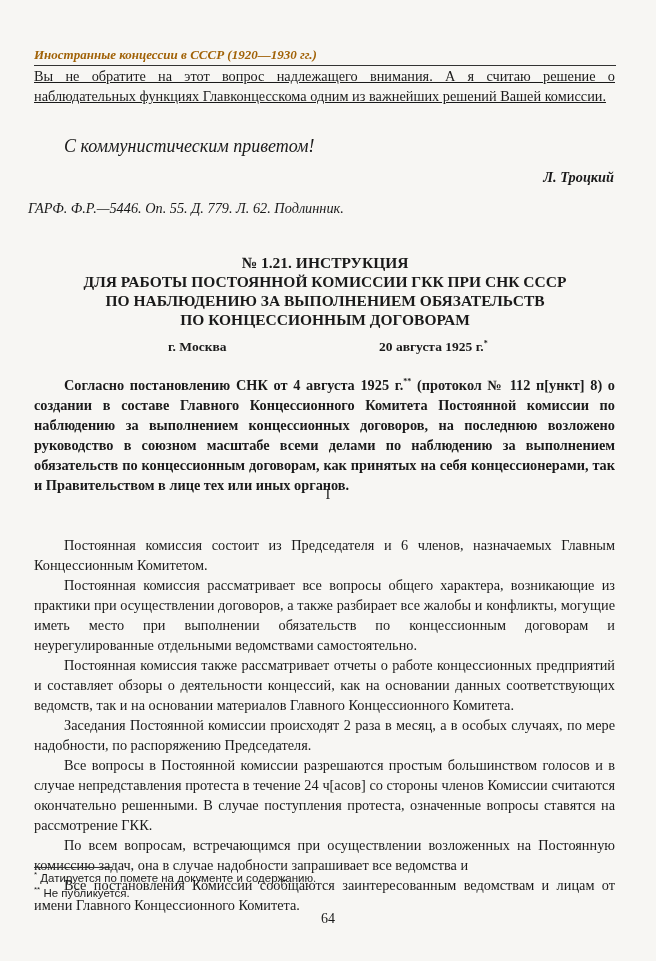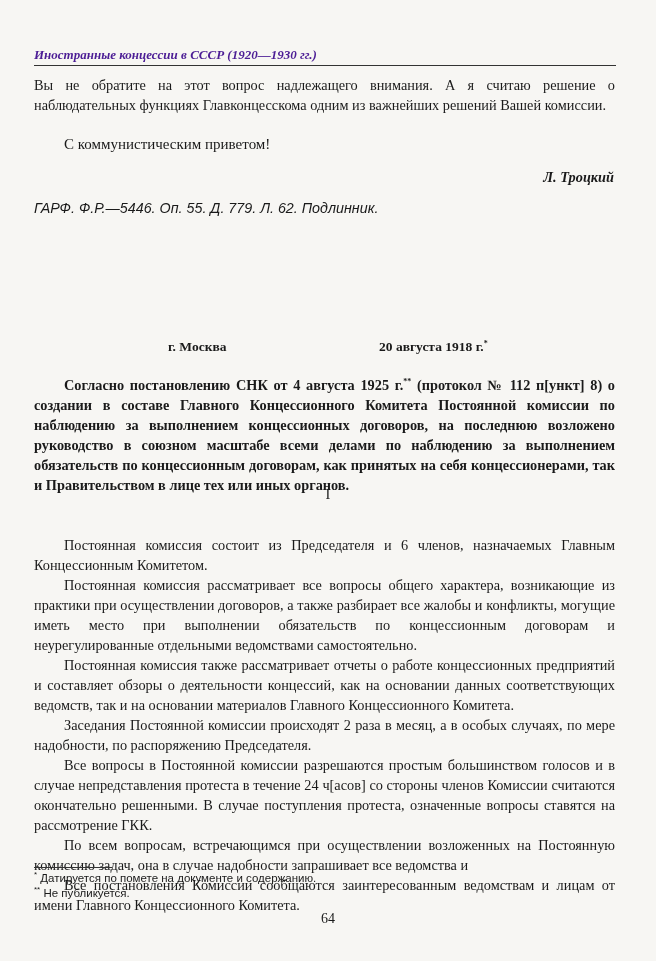--- a/index.html
+++ b/index.html
@@ -8,64 +8,70 @@
     background: #f7f6f3;
     color: #1a1a1a;
     font-family: "DejaVu Serif", "Liberation Serif", serif;
     position: relative;
     overflow: hidden;
   }
   .page { position: absolute; left: 0; top: 0; width: 656px; height: 961px; }
   .running-head {
     position: absolute; left: 34px; top: 47px; width: 582px;
     font-family: "Liberation Serif", serif; font-style: italic; font-weight: bold;
-    font-size: 13px; color: #4c1d95;
+    font-size: 13px; color: #a16207;
     border-bottom: 1.6px solid #333; padding-bottom: 2px;
   }
   .body-text {
     position: absolute; left: 34px; width: 581px;
     font-family: "Liberation Serif", serif;
     font-size: 14.3px; line-height: 20px; text-align: justify;
   }
   .body-text p { margin: 0; text-indent: 30px; }
   .noindent { text-indent: 0 !important; }
-  .closing { position: absolute; left: 64px; top: 136px; font-family: "Liberation Serif", serif; font-size: 15px; }
+  .closing { position: absolute; left: 64px; top: 136px; font-family: "Liberation Serif", serif; font-size: 18px; font-style: italic; }
   .signature { position: absolute; right: 42px; top: 169px; font-family: "Liberation Serif", serif; font-size: 14.3px; font-style: italic; font-weight: bold; }
-  .archive-ref { position: absolute; left: 34px; top: 200px; font-family: Liberation Sans, sans-serif; font-size: 14.3px; font-style: italic; }
+  .archive-ref { position: absolute; left: 28px; top: 200px; font-family: Liberation Serif, serif; font-size: 14.3px; font-style: italic; }
   .doc-title {
     position: absolute; left: 34px; top: 253px; width: 582px; text-align: center;
     font-family: "Liberation Serif", serif; font-weight: bold; font-size: 15.5px; line-height: 19px;
   }
   .doc-title div { margin: 0; }
   .place { position: absolute; left: 168px; top: 339px; font-family: "Liberation Serif", serif; font-weight: bold; font-size: 13.5px; text-align: center; }
   .date { position: absolute; left: 379px; top: 339px; font-family: "Liberation Serif", serif; font-weight: bold; font-size: 13.5px; }
   .section-num { position: absolute; left: 0; width: 656px; text-align: center; top: 486px; font-family: "Liberation Serif", serif; font-size: 14.3px; }
   .fn-rule { position: absolute; left: 34px; top: 867px; width: 78px; border-top: 1px solid #333; }
   .footnotes { position: absolute; left: 34px; top: 871px; font-family: Liberation Sans, sans-serif; font-size: 11.5px; line-height: 15px; }
   .page-number { position: absolute; left: 0; width: 656px; text-align: center; top: 911px; font-family: "Liberation Serif", serif; font-size: 14px; }
   sup { font-size: 8px; vertical-align: super; line-height: 0; }
 </style>
 </head>
 <body>
 
 <div class="page">
 
   <div class="running-head">Иностранные концессии в СССР (1920—1930 гг.)</div>
 
-  <div class="body-text" style="top:75px;">
+  <div class="body-text" style="top:66px;text-decoration:underline;">
     <p class="noindent">Вы не обратите на этот вопрос надлежащего внимания. А я считаю решение о наблюдательных функциях Главконцесскома одним из важнейших решений Вашей комиссии.</p>
   </div>
 
   <div class="closing">С коммунистическим приветом!</div>
   <div class="signature">Л. Троцкий</div>
   <div class="archive-ref">ГАРФ. Ф.Р.—5446. Оп. 55. Д. 779. Л. 62. Подлинник.</div>
 
+  <div class="doc-title">
+    <div>№ 1.21. ИНСТРУКЦИЯ</div>
+    <div>ДЛЯ РАБОТЫ ПОСТОЯННОЙ КОМИССИИ ГКК ПРИ СНК СССР</div>
+    <div>ПО НАБЛЮДЕНИЮ ЗА ВЫПОЛНЕНИЕМ ОБЯЗАТЕЛЬСТВ</div>
+    <div>ПО КОНЦЕССИОННЫМ ДОГОВОРАМ</div>
+  </div>
 
   <div class="place">г. Москва</div>
-  <div class="date"><span>20 августа 1918 г.</span><sup>*</sup></div>
+  <div class="date"><span>20 августа 1925 г.</span><sup>*</sup></div>
 
   <div class="body-text" style="top:375px;font-weight:bold;">
     <p><span>Согласно постановлению СНК от 4 августа 1925 г.</span><sup>**</sup><span> (протокол № 112 п[ункт] 8) о создании в составе Главного Концессионного Комитета Постоянной комиссии по наблюдению за выполнением концессионных договоров, на последнюю возложено руководство в союзном масштабе всеми делами по наблюдению за выполнением обязательств по концессионным договорам, как принятых на себя концессионерами, так и Правительством в лице тех или иных органов.</span></p>
   </div>
 
   <div class="section-num">I</div>
 
   <div class="body-text" style="top:535px;">
     <p>Постоянная комиссия состоит из Председателя и 6 членов, назначаемых Главным Концессионным Комитетом.</p>
     <p>Постоянная комиссия рассматривает все вопросы общего характера, возникающие из практики при осуществлении договоров, а также разбирает все жалобы и конфликты, могущие иметь место при выполнении обязательств по концессионным договорам и неурегулированные отдельными ведомствами самостоятельно.</p>

